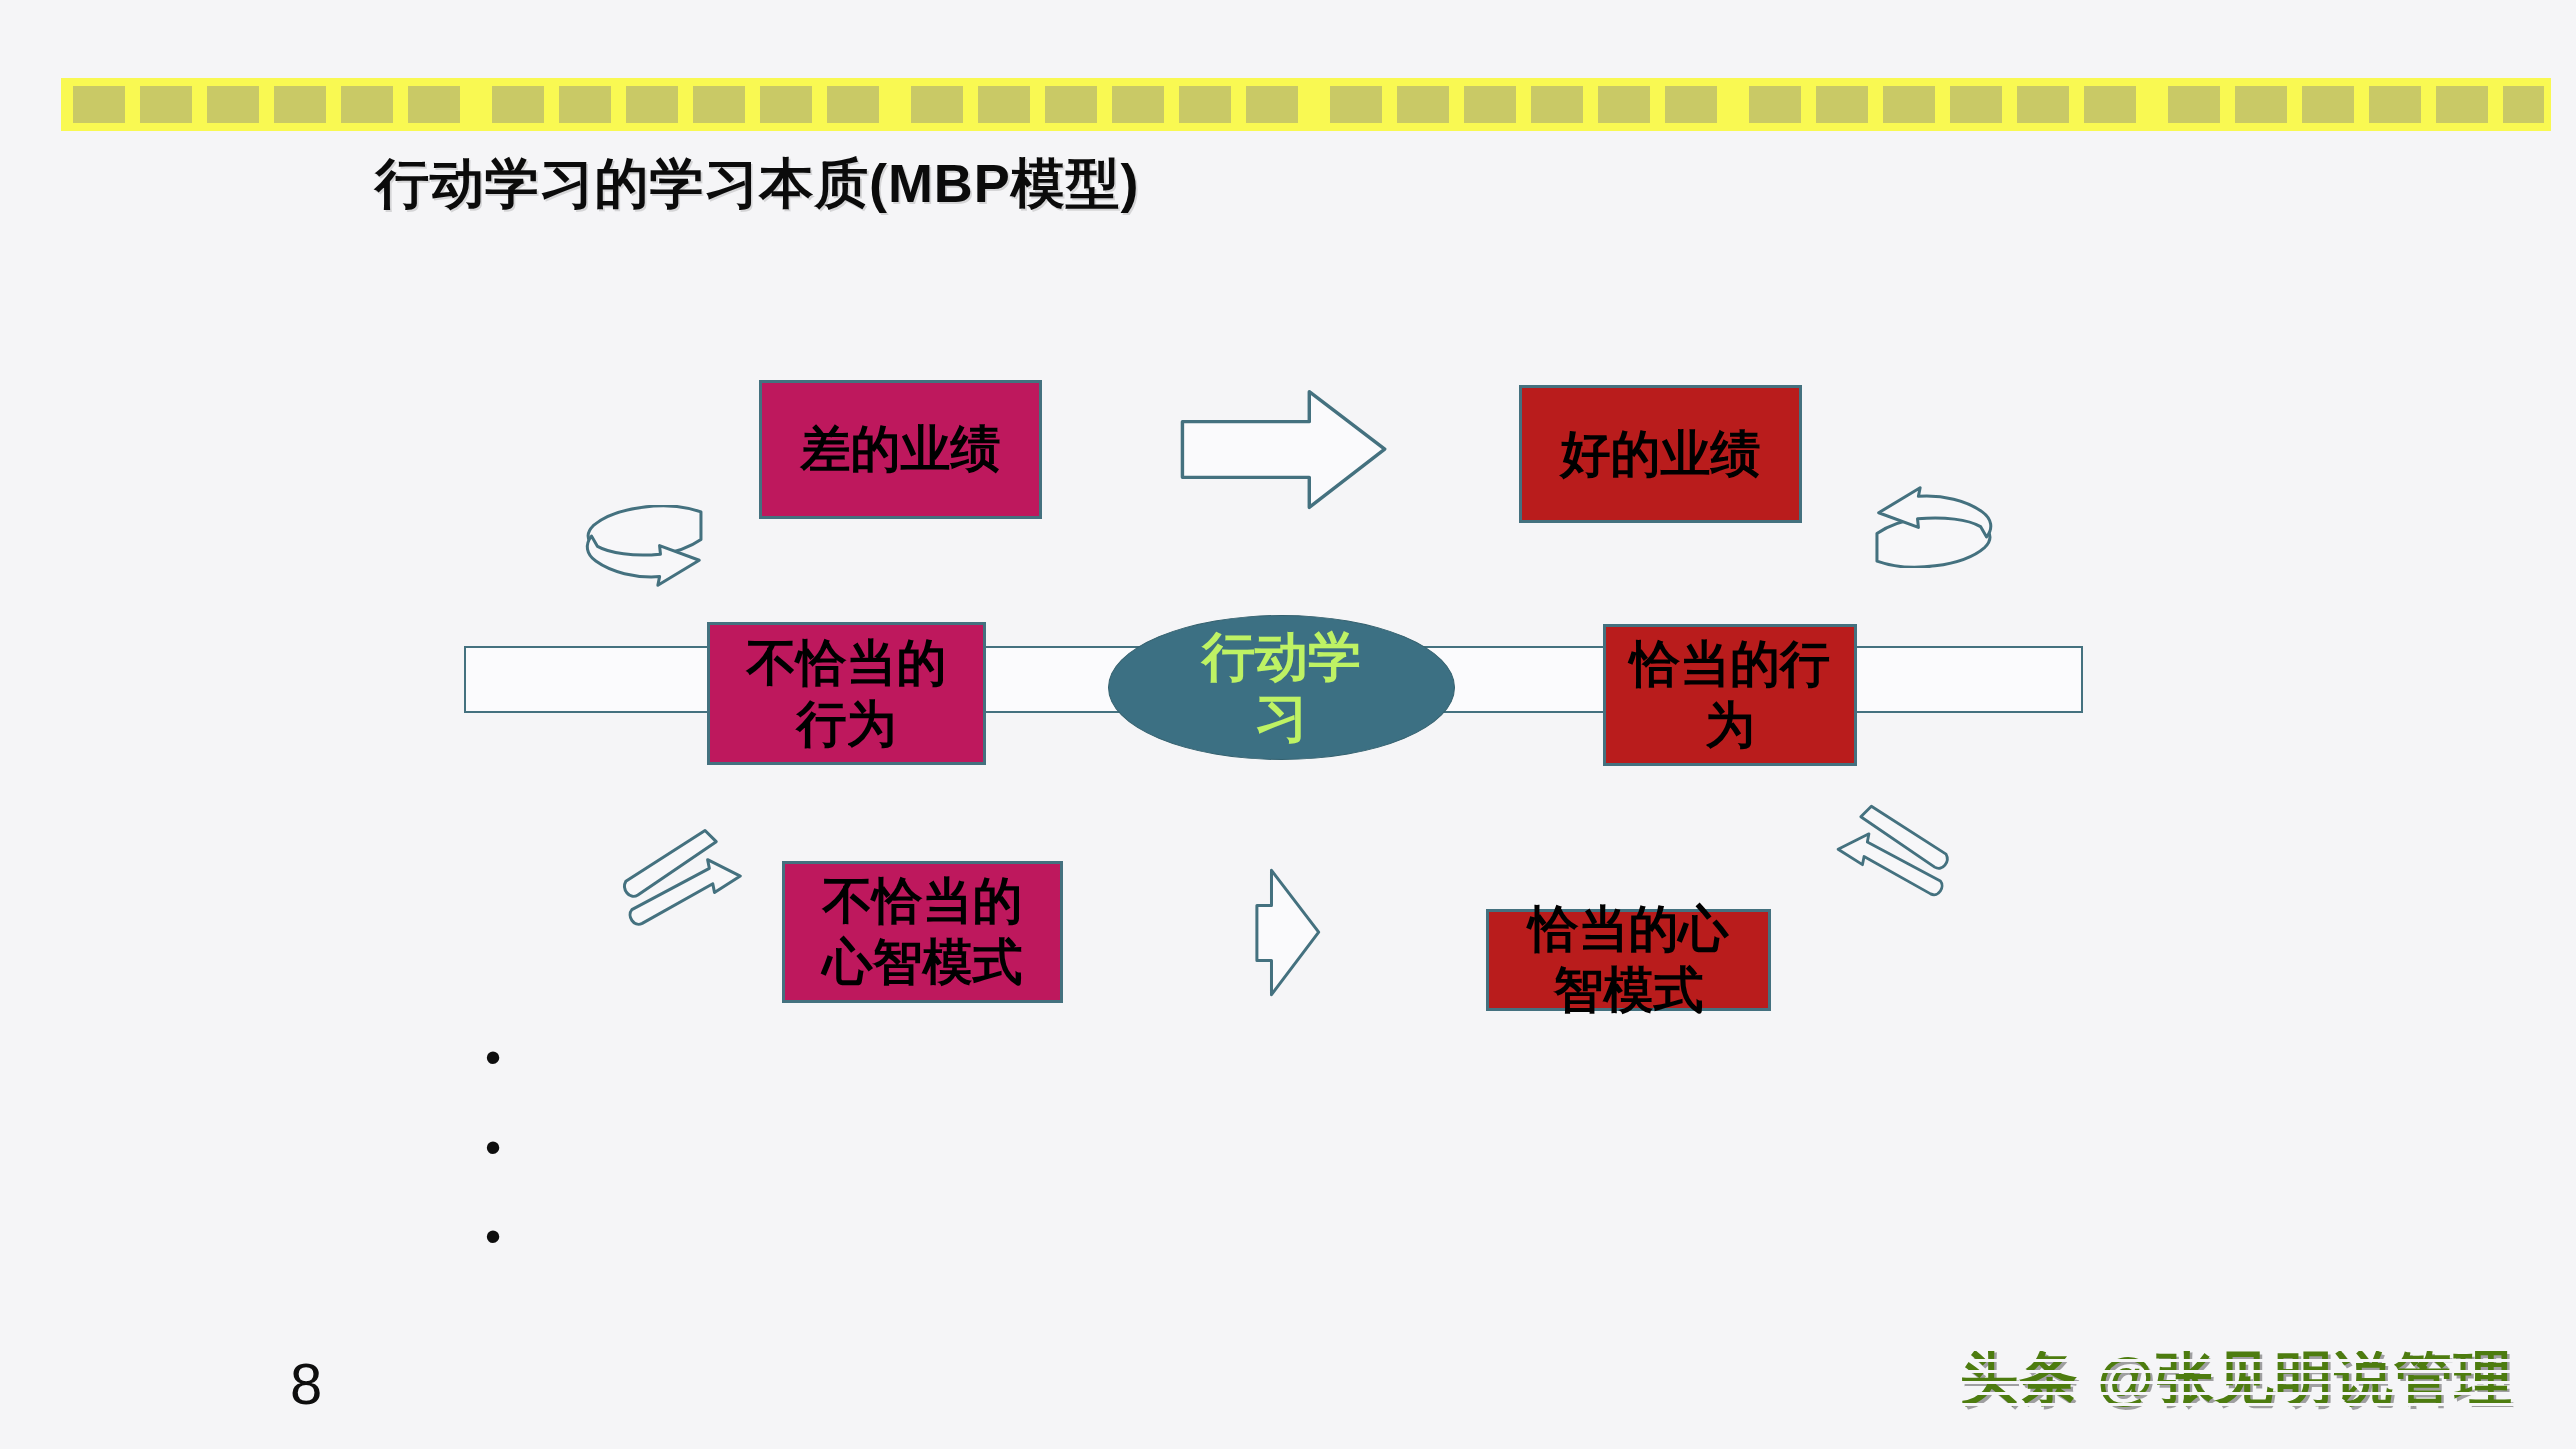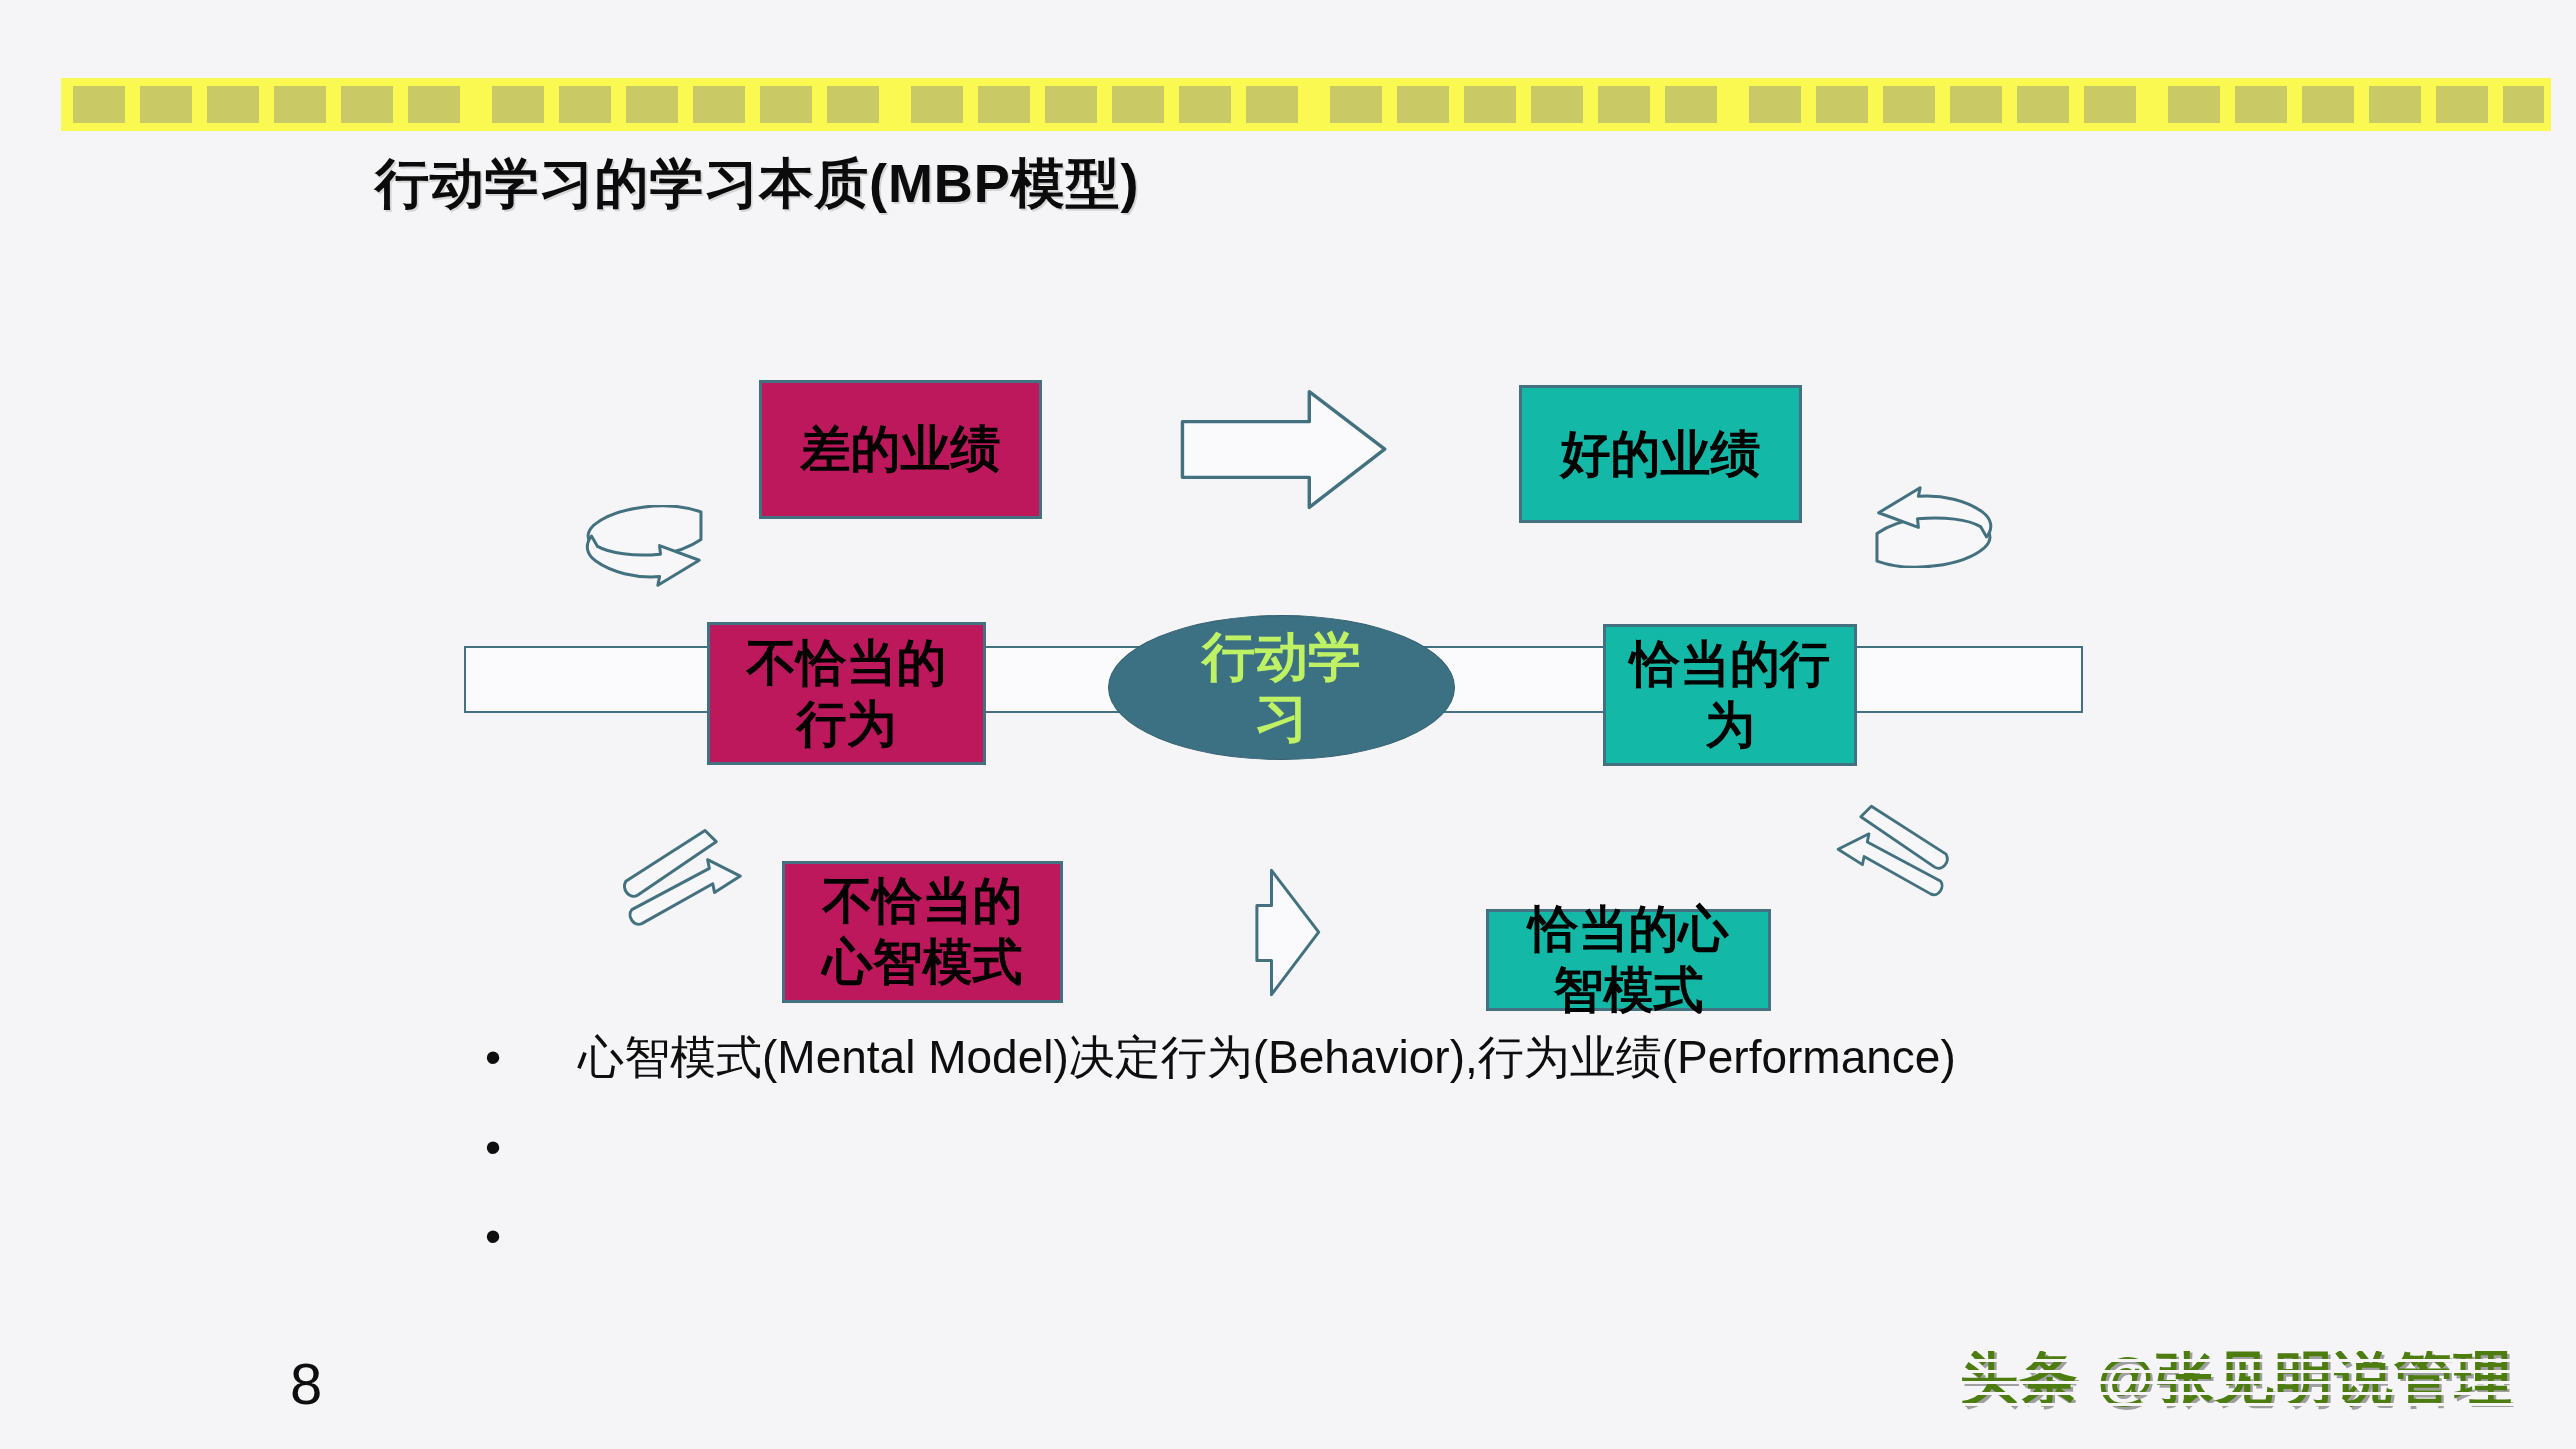--- a/index.html
+++ b/index.html
@@ -32,21 +32,21 @@
     position:absolute;left:464px;top:646px;width:1619px;height:67px;
     background:#fbfbfd;border:2.6px solid #44717f;box-sizing:border-box;z-index:1;
   }
   .box{
     position:absolute;box-sizing:border-box;border:3.4px solid #44717f;
     display:flex;align-items:center;justify-content:center;text-align:center;
     font-weight:bold;color:#000;font-size:50px;line-height:1.22;
     white-space:pre-line;z-index:2;
   }
   .box.gray{background:#be185d;}
-  .box.blue{background:#14b8a6;}
+  .box.blue{background:#b91c1c;}
   #box-poor-performance {left:759px; top:380px; width:283px;height:139px;}
   #box-good-performance {left:1519px;top:385px; width:283px;height:138px;}
   #box-improper-behavior{left:707px; top:622px; width:279px;height:143px;}
   #box-proper-behavior  {left:1603px;top:624px; width:254px;height:142px;}
   #box-improper-mental  {left:782px; top:861px;width:281px;height:142px;}
   #box-proper-mental    {left:1486px;top:861px;width:285px;height:102px;margin-top:48px;}
   .ellipse{
     position:absolute;left:1108px;top:615px;width:345px;height:143px;
     background:#3c7083;border:1.7px solid #35616f;border-radius:50%;z-index:3;
     display:flex;align-items:center;justify-content:center;text-align:center;
@@ -137,21 +137,20 @@
     <g transform="translate(145,0) scale(-1,1)" fill="#f7f7f9" stroke="#44717f" stroke-width="3.5" stroke-linejoin="round">
       <path d="M9,63 L101,4 L114,17 L23,79 C13,85 4,72 9,63 Z"></path>
       <path d="M16,96 L106,48 L104,38 L142,57 L112,76 L110,66 L28,112 C18,117 10,103 16,96 Z"></path>
     </g>
   </svg>
 </div>
 
 <div class="bullets">
   <div class="bullet-row">
     <span class="bullet-dot">•</span>
-    <span>心智模式(Mental Model)决定行为(Behavior),行为业绩(Performance)</span>
   </div>
   <div class="bullet-row">
     <span class="bullet-dot">•</span>
   </div>
   <div class="bullet-row">
     <span class="bullet-dot">•</span>
   </div>
 </div>
 
 <div class="page-number">8</div>

